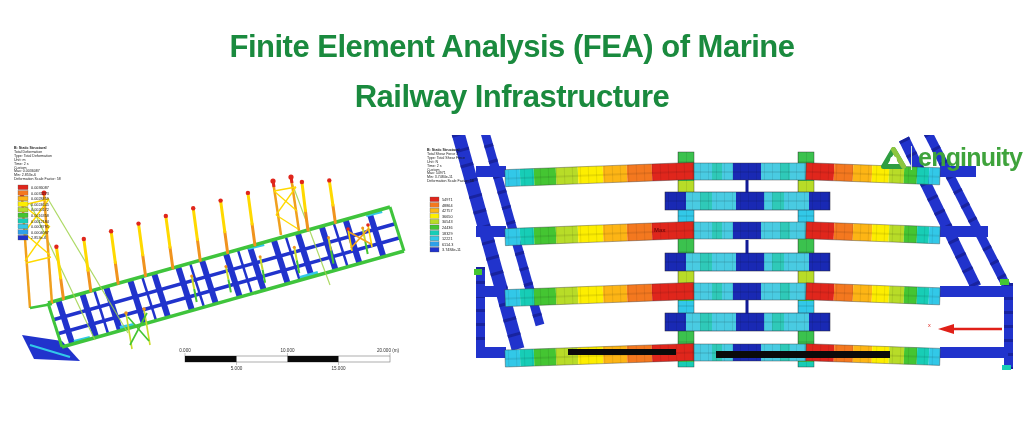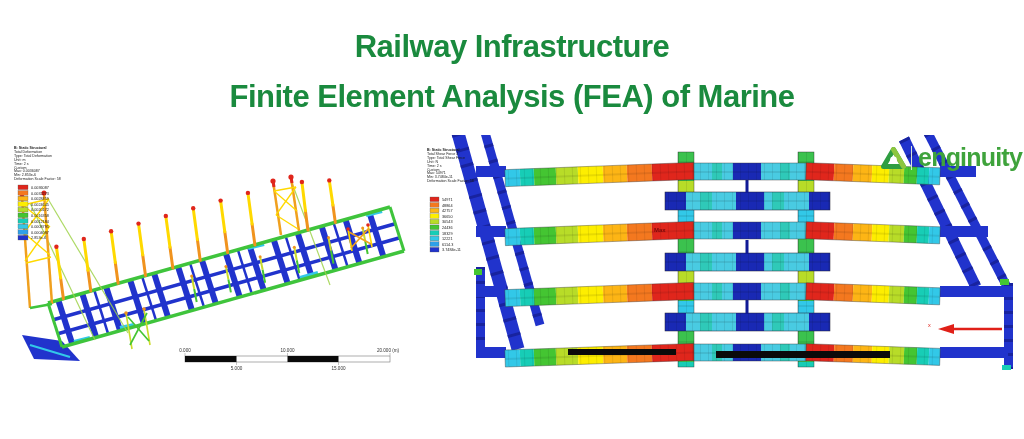--- a/index.html
+++ b/index.html
@@ -15,22 +15,22 @@
   .logo .logotext{font-size:25px;font-weight:700;letter-spacing:-0.8px;line-height:25px;
                   transform:translateY(-1px);text-align:right;}
   svg text{font-family:"Liberation Sans",sans-serif;}
 </style>
 </head>
 <body>
 
 <div class="slide">
 
   <div class="title" id="titleBlock" style="color: rgb(26, 138, 62);">
+    <div>Finite Element Analysis (FEA) of Marine</div>
     <div>Railway Infrastructure</div>
-    <div>Finite Element Analysis (FEA) of Marine</div>
   </div>
 
   <div class="panel" id="leftPanel">
   <svg width="420" height="264" viewBox="0 0 420 264">
     <defs>
       <pattern id="m" width="9" height="18" patternUnits="userSpaceOnUse">
         <path d="M0 0 V18 M0 9 H9" stroke="rgba(0,0,0,0.30)" stroke-width="0.5" fill="none"></path>
       </pattern>
     </defs>
 

